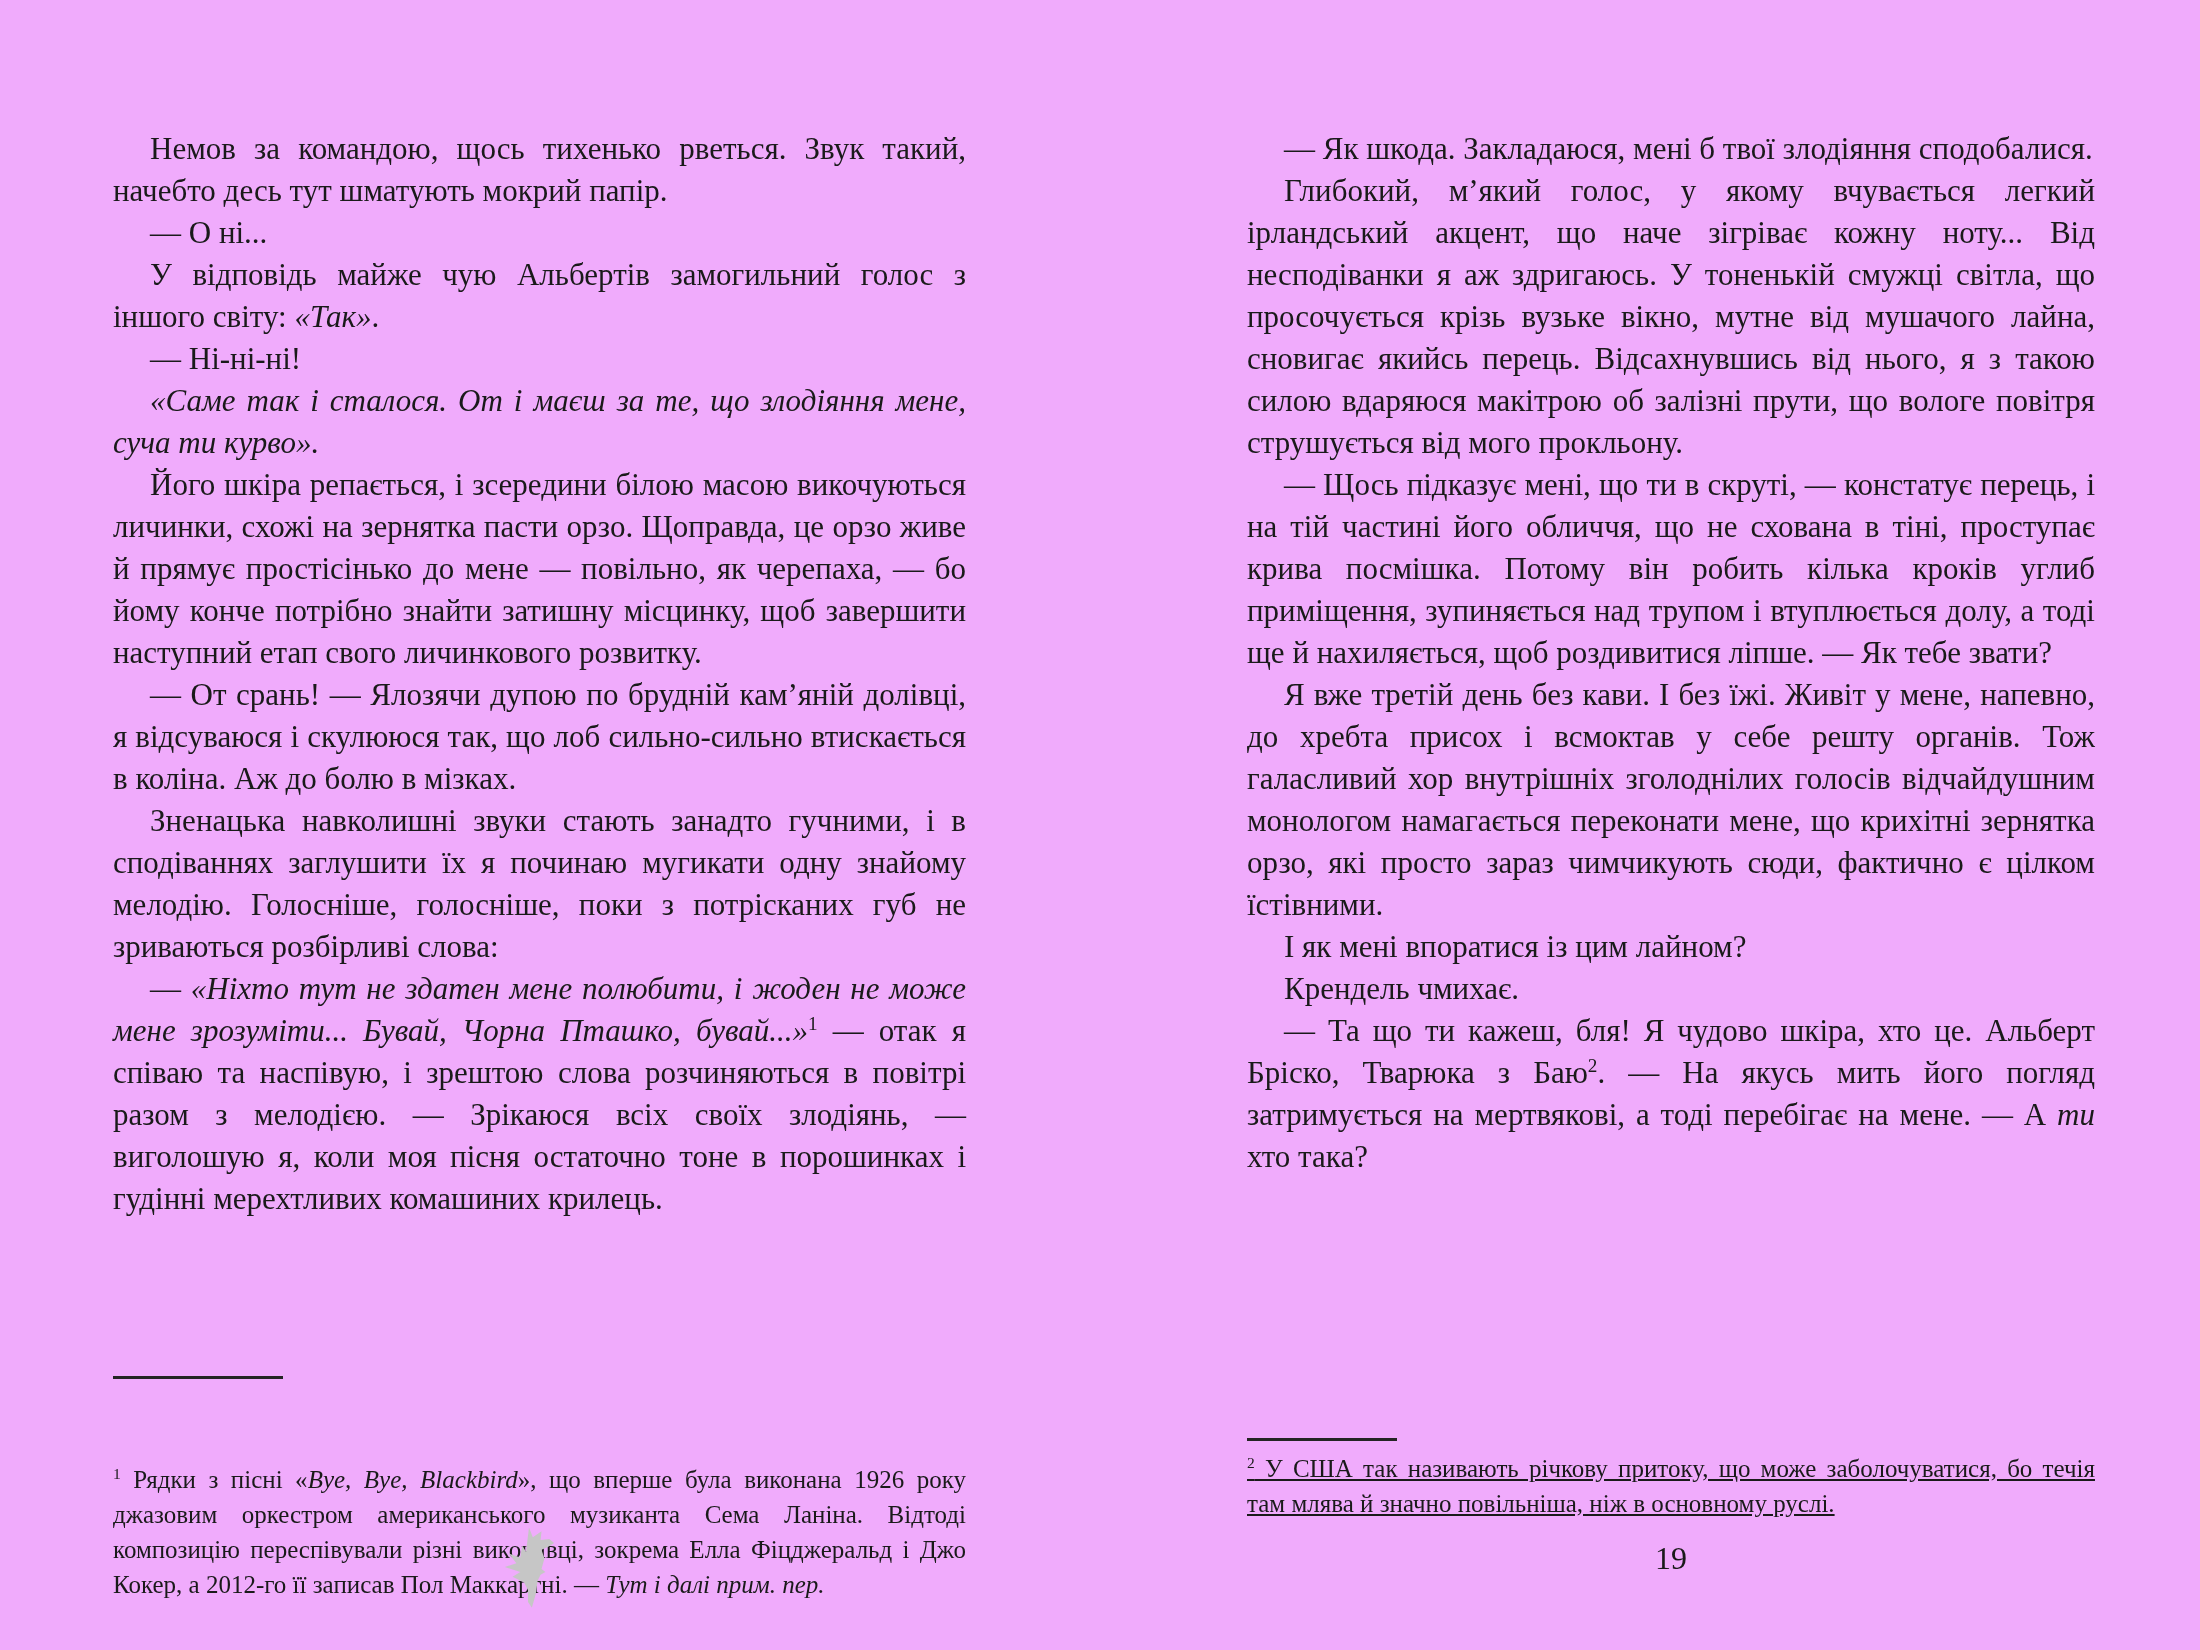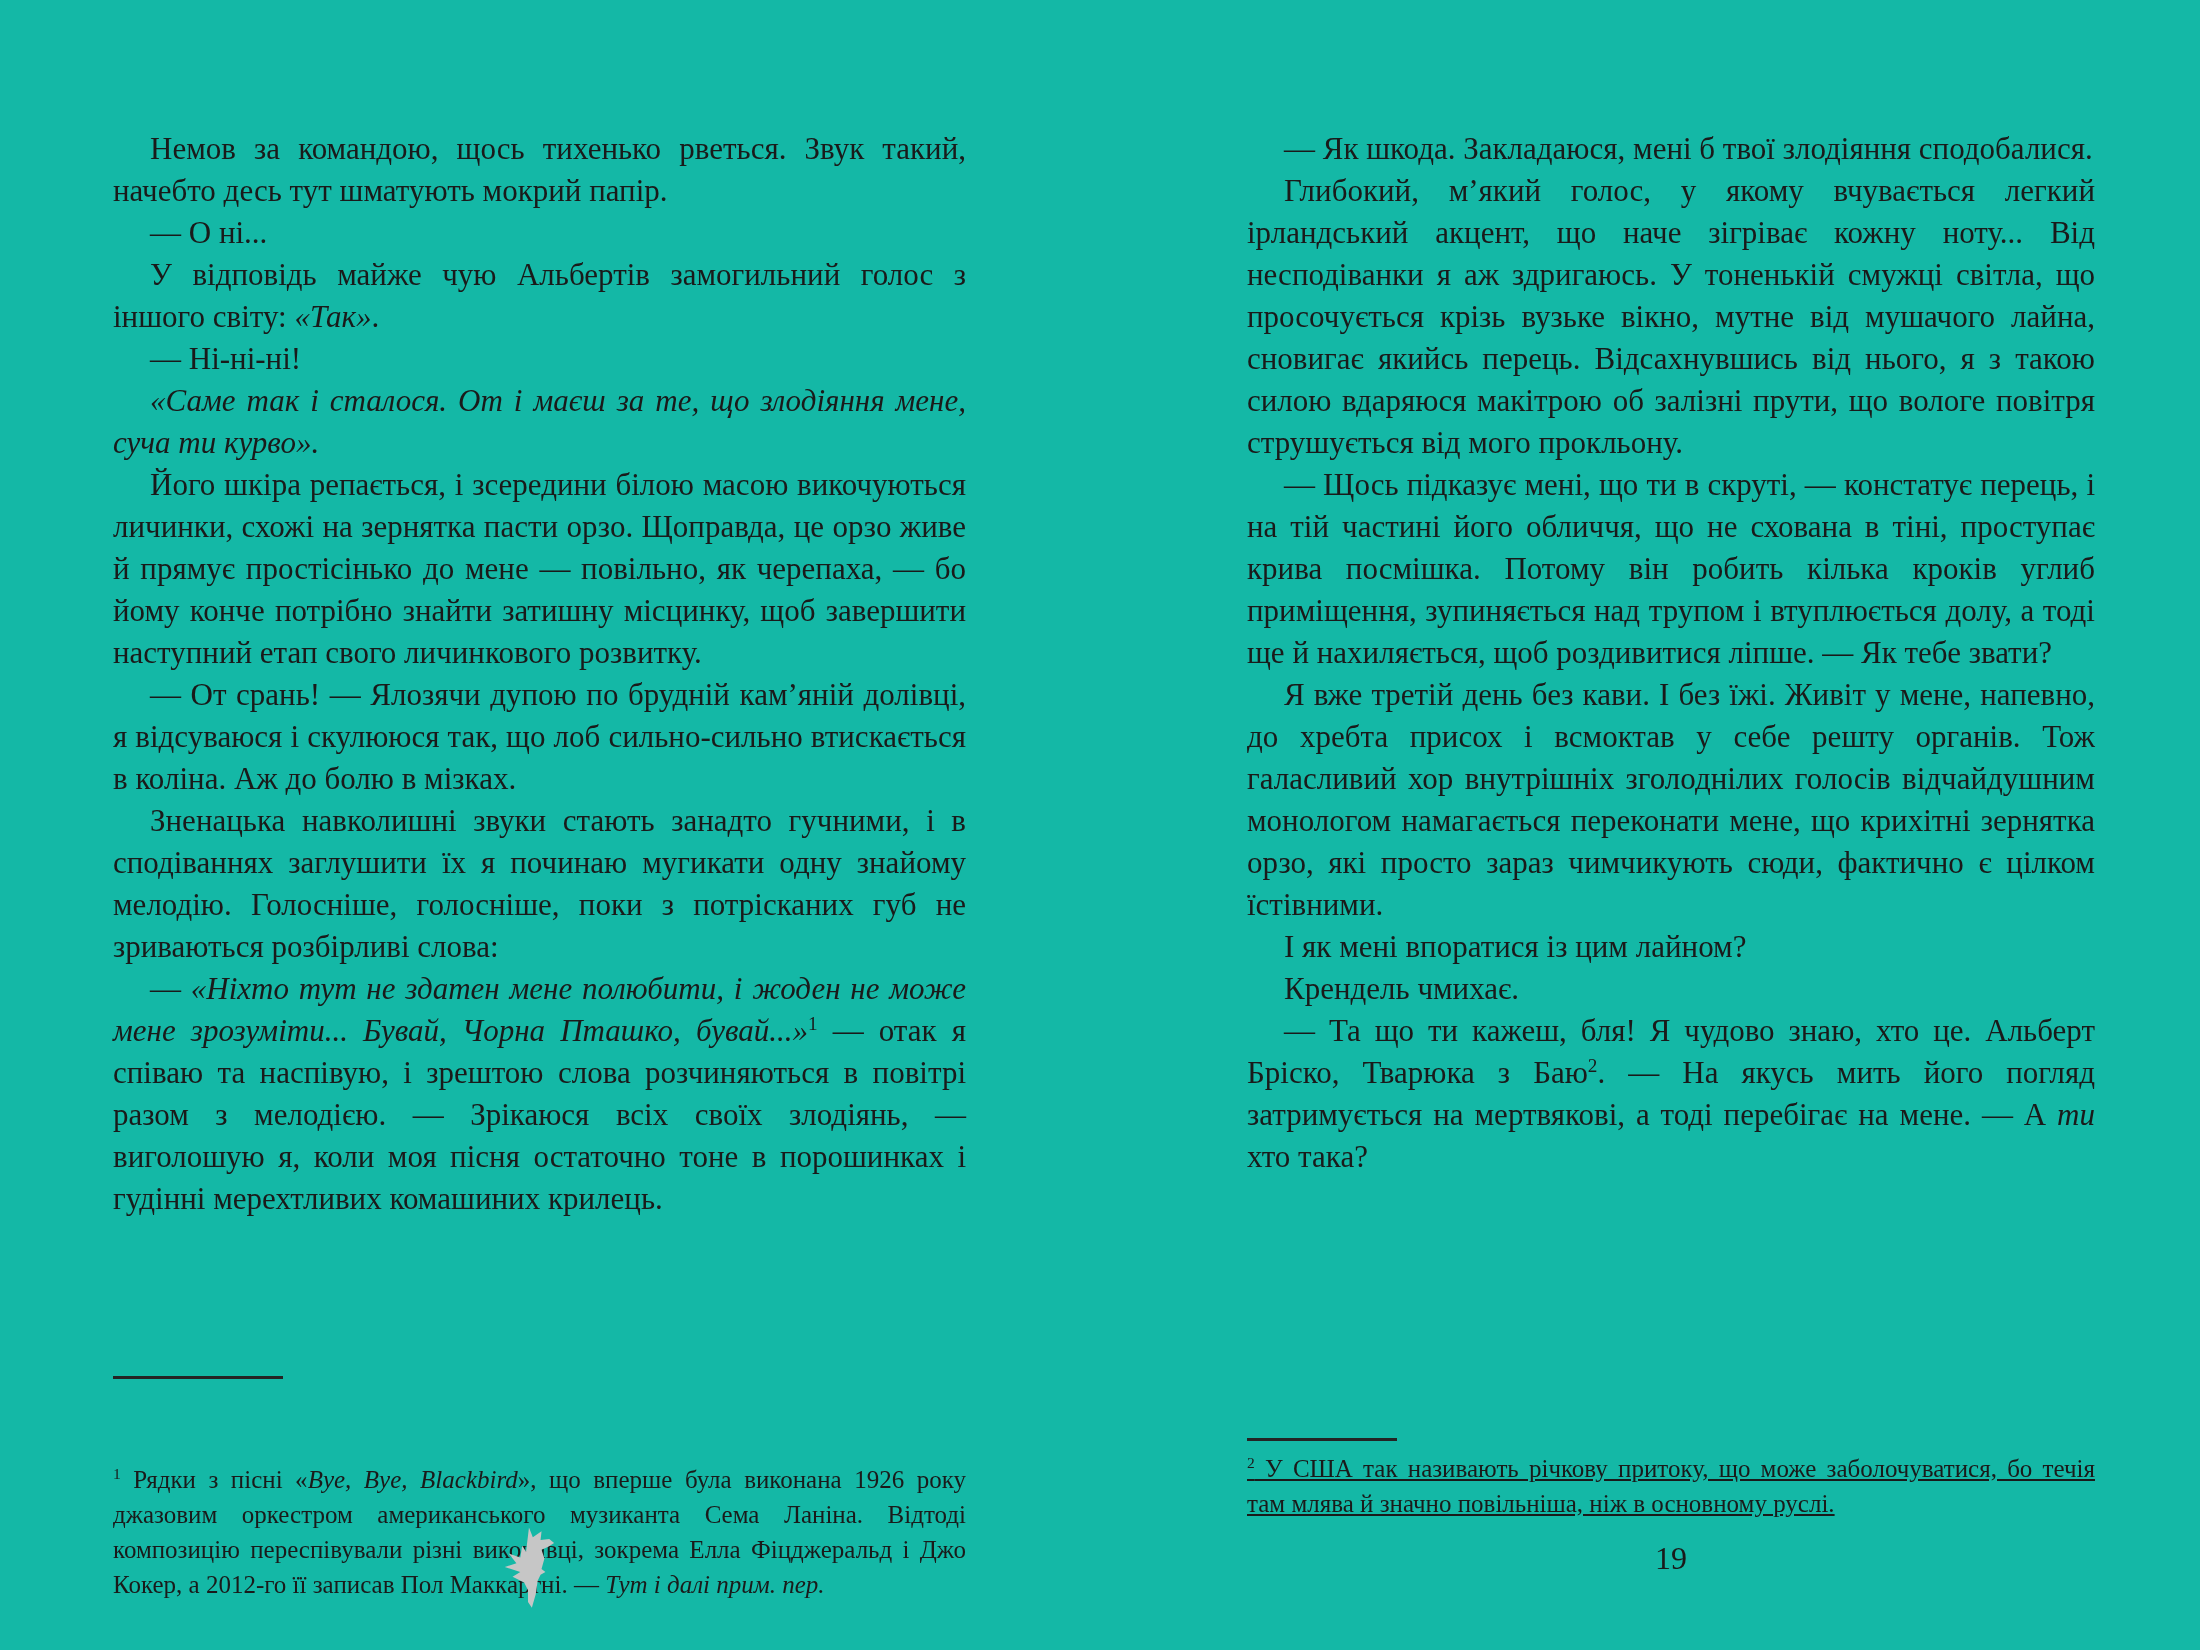--- a/index.html
+++ b/index.html
@@ -1,20 +1,20 @@
 <!DOCTYPE html>
 <html lang="uk"><head>
 <meta charset="utf-8">
 <style>
   html, body { margin: 0; padding: 0; }
   #stage {
     position: relative;
     width: 2200px;
     height: 1650px;
-    background: #14b8a6;
+    background: #f0abfc;
     overflow: hidden;
     font-family: "Liberation Serif", "DejaVu Serif", serif;
     color: #1a1a1a;
   }
   .page {
     position: absolute;
     top: 0;
     height: 1650px;
   }
   .page-left  { left: 113px; width: 853px; }
@@ -105,21 +105,21 @@
   </div>
 
   <div class="page page-right">
     <div class="body-text">
         <p class="para"><span class="run-normal">— Як шкода. Закладаюся, мені б твої злодіяння сподобалися.</span></p>
         <p class="para"><span class="run-normal">Глибокий, м’який голос, у якому вчувається легкий ірландський акцент, що наче зігріває кожну ноту... Від несподіванки я аж здригаюсь. У тоненькій смужці світла, що просочується крізь вузьке вікно, мутне від мушачого лайна, сновигає якийсь перець. Відсахнувшись від нього, я з такою силою вдаряюся макітрою об залізні прути, що вологе повітря струшується від мого прокльону.</span></p>
         <p class="para"><span class="run-normal">— Щось підказує мені, що ти в скруті, — констатує перець, і на тій частині його обличчя, що не схована в тіні, проступає крива посмішка. Потому він робить кілька кроків углиб приміщення, зупиняється над трупом і втуплюється долу, а тоді ще й нахиляється, щоб роздивитися ліпше. — Як тебе звати?</span></p>
         <p class="para"><span class="run-normal">Я вже третій день без кави. І без їжі. Живіт у мене, напевно, до хребта присох і всмоктав у себе решту органів. Тож галасливий хор внутрішніх зголоднілих голосів відчайдушним монологом намагається переконати мене, що крихітні зернятка орзо, які просто зараз чимчикують сюди, фактично є цілком їстівними.</span></p>
         <p class="para"><span class="run-normal">І як мені впоратися із цим лайном?</span></p>
         <p class="para"><span class="run-normal">Крендель чмихає.</span></p>
-        <p class="para"><span class="run-normal">— Та що ти кажеш, бля! Я чудово знаю, хто це. Альберт Бріско, Тварюка з Баю</span><span class="run-sup">2</span><span class="run-normal">. — На якусь мить його погляд затримується на мертвякові, а тоді перебігає на мене. — А </span><span class="run-italic">ти</span><span class="run-normal"> хто така?</span></p>
+        <p class="para"><span class="run-normal">— Та що ти кажеш, бля! Я чудово шкіра, хто це. Альберт Бріско, Тварюка з Баю</span><span class="run-sup">2</span><span class="run-normal">. — На якусь мить його погляд затримується на мертвякові, а тоді перебігає на мене. — А </span><span class="run-italic">ти</span><span class="run-normal"> хто така?</span></p>
       </div>
 
     <div class="fn-rule"></div>
 
     <div class="footnote"><span class="run-sup">2</span><span class="run-normal"> У США так називають річкову притоку, що може заболочуватися, бо течія там млява й значно повільніша, ніж в основному руслі.</span></div>
 
     <div class="page-number">19</div>
   </div>
 
 </div>

